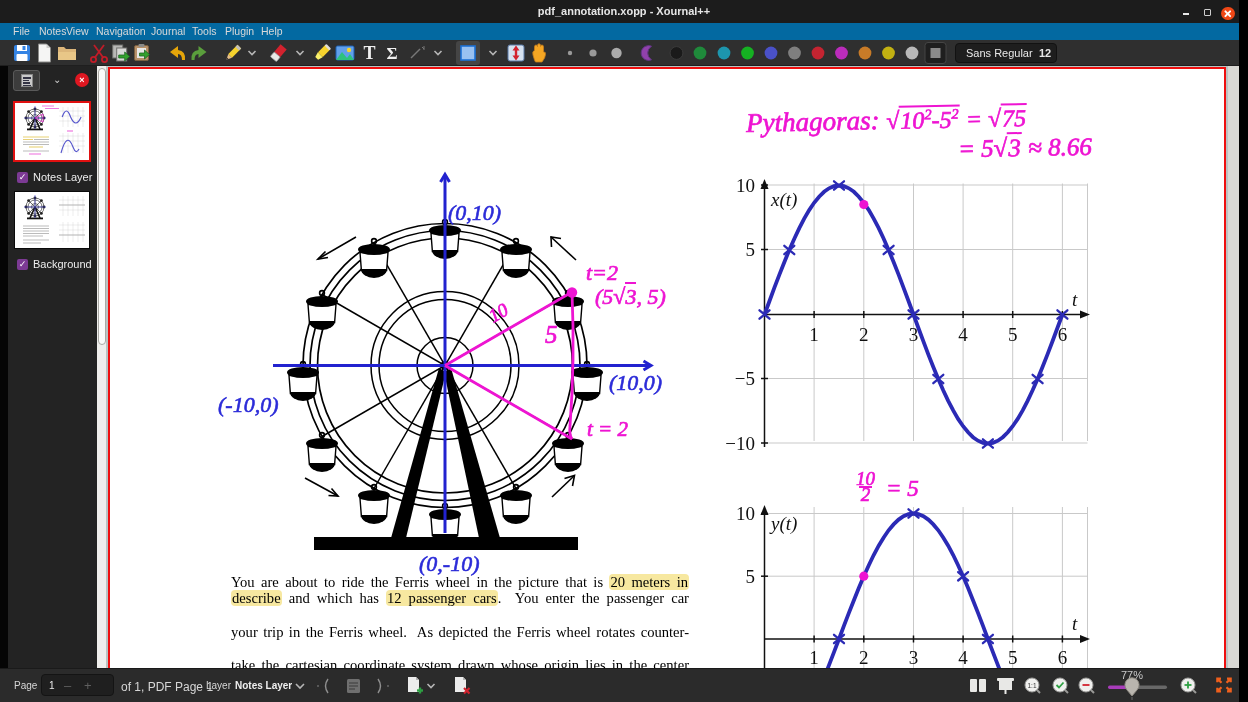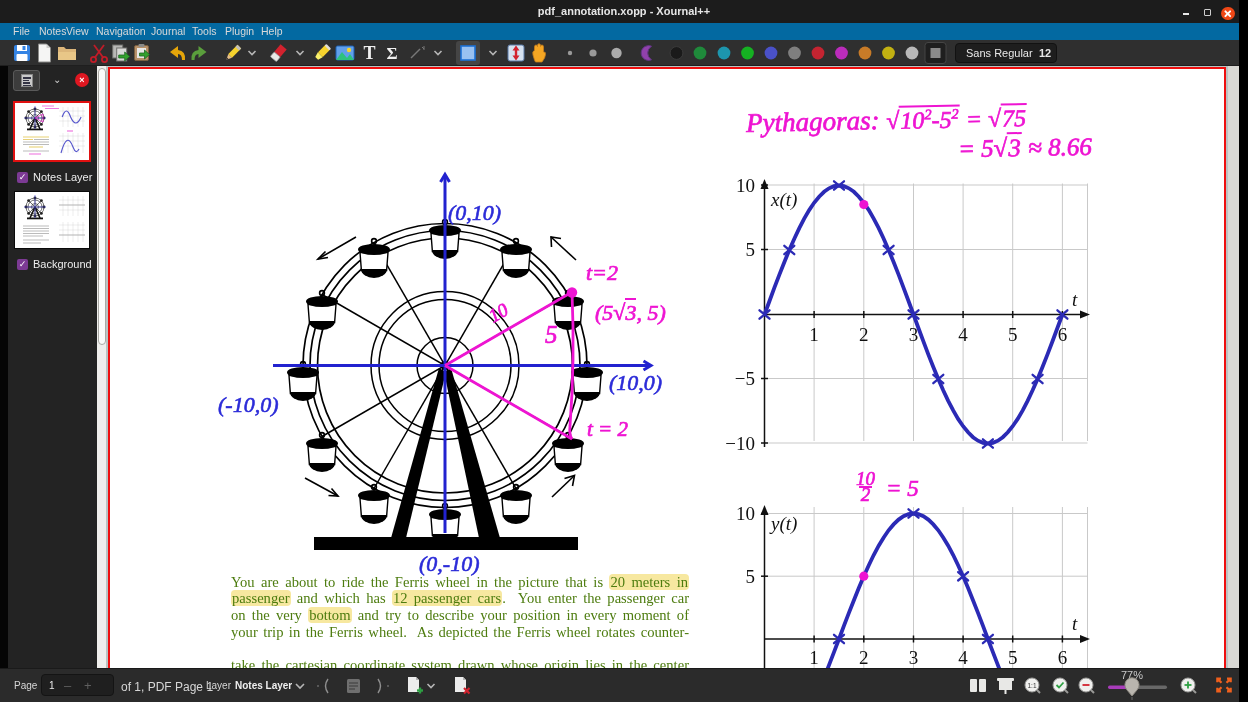--- a/index.html
+++ b/index.html
@@ -4,21 +4,21 @@
 <style>
   * { margin:0; padding:0; box-sizing:border-box; }
   html,body { width:1248px; height:702px; overflow:hidden; background:#000; }
   body { font-family:"Liberation Sans", sans-serif; position:relative; }
   .abs { position:absolute; }
   .hw { font-family:"Liberation Serif",serif; font-style:italic; color:#ee14d2; -webkit-text-stroke:0.7px #ee14d2; }
   .hwb { font-family:"Liberation Serif",serif; font-style:italic; color:#2b2bd8; font-size:22px; -webkit-text-stroke:0.6px #2b2bd8; }
   .ovl { border-top:2px solid #ee14d2; padding:0 1px; }
   .hw sup { font-size:60%; }
   .hl { background:#f7e8a0; border-radius:4px; padding:0 1px; }
-  .pline { left:231px; width:458px; font-family:"Liberation Serif",serif; font-size:14.6px; color:#4d7c0f; text-align:justify; text-align-last:justify; }
+  .pline { left:231px; width:458px; font-family:"Liberation Serif",serif; font-size:14.6px; color:#000000; text-align:justify; text-align-last:justify; }
 </style>
 </head>
 <body>
 
 <div class="abs" style="left:0;top:0;width:1248px;height:23px;background:#1c1c1c;">
   <div class="abs" style="left:0;top:0;width:1248px;text-align:center;font-size:11px;font-weight:bold;color:#e6e6e6;line-height:23px;">pdf_annotation.xopp - Xournal++</div>
   <div class="abs" style="left:1183px;top:12.5px;width:6px;height:2px;background:#e8e8e8;"></div>
   <div class="abs" style="left:1203.5px;top:9px;width:7px;height:7px;border:1.2px solid #cfcfcf;border-radius:1px;"></div>
   <div class="abs" style="left:1221px;top:6.5px;width:13.5px;height:13.5px;border-radius:50%;background:#ef4716;">
     <svg width="13.5" height="13.5">
@@ -459,34 +459,33 @@
         </g>
         <circle cx="863.8" cy="575.2" r="4.6" fill="#ee14d2"></circle>
       </svg>
 
       <div class="abs hw" style="left:746px;top:104px;font-size:27px;white-space:nowrap;transform:rotate(-1.2deg);">Pythagoras: <span style="font-size:24px;">√<span class="ovl">10<sup>2</sup>-5<sup>2</sup></span> = √<span class="ovl">75</span></span></div>
       <div class="abs hw" style="left:958px;top:133px;font-size:25px;white-space:nowrap;transform:rotate(-1deg);">= 5√<span class="ovl">3</span> ≈ 8.66</div>
 
       <div class="abs hw" style="left:489px;top:301px;font-size:19px;transform:rotate(-30deg);">10</div>
       <div class="abs hw" style="left:545px;top:320px;font-size:25px;">5</div>
       <div class="abs hw" style="left:586px;top:259px;font-size:22px;">t=2</div>
-      <div class="abs hw" style="left:595px;top:283px;font-size:22px;margin-top:16px;">(5√<span style="border-top:2px solid #ee14d2;">3</span>, 5)</div>
+      <div class="abs hw" style="left:595px;top:283px;font-size:22px;">(5√<span style="border-top:2px solid #ee14d2;">3</span>, 5)</div>
       <div class="abs hw" style="left:587px;top:416px;font-size:21px;">t = 2</div>
 
       <div class="abs hwb" style="left:448px;top:199px;">(0,10)</div>
       <div class="abs hwb" style="left:218px;top:357px;margin-top:34px;">(-10,0)</div>
       <div class="abs hwb" style="left:609px;top:369px;">(10,0)</div>
       <div class="abs hwb" style="left:419px;top:550px;">(0,-10)</div>
 
       <div class="abs hw" style="left:856px;top:471px;font-size:19px;line-height:14.5px;text-align:center;">10<br><span style="display:inline-block;border-top:2.4px solid #ee14d2;padding:0 2px;">2</span></div>
       <div class="abs hw" style="left:886px;top:475px;font-size:23px;">= 5</div>
 
       <div class="abs pline" style="top:573px;">You are about to ride the Ferris wheel in the picture that is <span class="hl">20 meters in</span></div>
-      <div class="abs pline" style="top:589.8px;"><span class="hl">passenger</span> and which has <span class="hl">12 passenger cars</span>.&nbsp; You enter the passenger car</div>
-      <div class="abs pline" style="top:606.5px;">on the very <span class="hl">bottom</span> and try to describe your position in every moment of</div>
+      <div class="abs pline" style="top:589.8px;"><span class="hl">describe</span> and which has <span class="hl">12 passenger cars</span>.&nbsp; You enter the passenger car</div>
       <div class="abs pline" style="top:623.3px;">your trip in the Ferris wheel.&nbsp; As depicted the Ferris wheel rotates counter-</div>
       <div class="abs pline" style="top:656.8px;">take the cartesian coordinate system drawn whose origin lies in the center</div>
     </div>
   </div>
 
   <div class="abs" style="left:1131px;top:0;width:11px;height:602px;background:#d9d8d4;"></div>
 </div>
 
 <div class="abs" style="left:1239px;top:0;width:9px;height:702px;background:#000;z-index:50;"></div>
 

